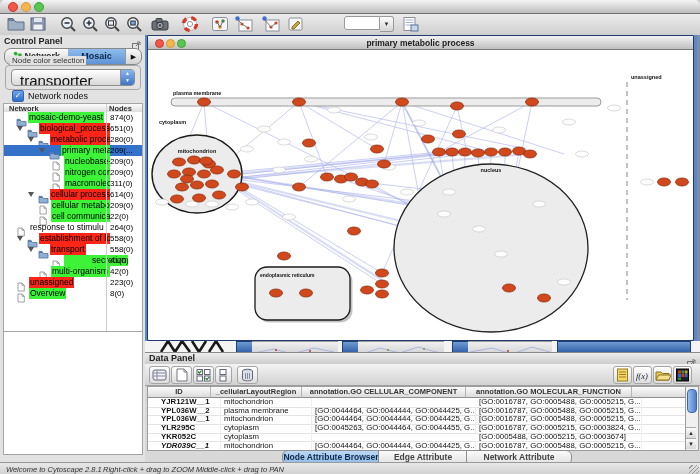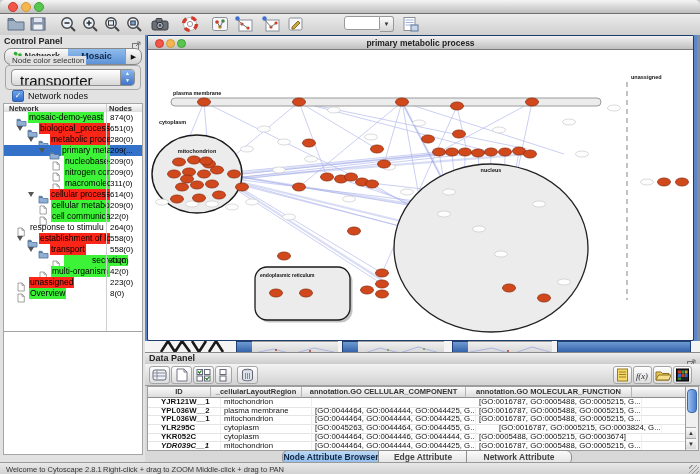--- a/index.html
+++ b/index.html
@@ -81,21 +81,21 @@
   #dp-scroll{left:540px;top:33px;width:12px;height:63px;background:#f0f0f0;border:1px solid #9d9d9d;}
   #dp-thumb{left:1px;top:2px;width:8px;height:22px;border-radius:4px;background:linear-gradient(90deg,#9cc0ee,#4a7fd0);border:1px solid #3a66ac;}
   .sarrow{left:0;width:10px;height:10px;font-size:6px;text-align:center;line-height:10px;color:#333;
     background:linear-gradient(#fafafa,#d8d8d8);border-top:1px solid #aaa;}
   .dp-tab{position:absolute;top:0;height:13px;border:1px solid #8f8f8f;background:linear-gradient(#fafafa,#e2e2e2);
     font-size:8.5px;font-weight:bold;color:#444;text-align:center;line-height:13px;}
   .dp-tab.sel{background:linear-gradient(#bcd8f4,#8ebbe9);color:#10294a;}
   
   #status-bar{left:0;top:462px;width:700px;height:12px;background:linear-gradient(#e8e8e8,#d0d0d0);
     border-top:1px solid #9a9a9a;}
-  .status-text{top:2px;font-size:7.5px;color:#333;white-space:nowrap;}
+  .status-text{top:2px;font-size:7.5px;color:#333;white-space:nowrap;font-style:italic;}
   #resize-grip{right:1px;top:2px;width:10px;height:9px;
     background:repeating-linear-gradient(135deg,transparent 0 2px,#9a9a9a 2px 3px);}
 </style>
 </head>
 <body>
 
 <div class="abs" id="app-titlebar">
   <div class="abs tl" style="left:8px;background:#f25648;border:1px solid #c93c31;"></div>
   <div class="abs tl" style="left:21px;background:#f6b64f;border:1px solid #d49a36;"></div>
   <div class="abs tl" style="left:34px;background:#58c64f;border:1px solid #3fa337;"></div>
@@ -640,26 +640,25 @@
         <div class="tr2" style="top:28.4px">
           <div class="td" style="left:0px;width:59px;font-weight:bold;">YPL036W__1</div>
           <div class="td" style="left:63px;width:87px;">mitochondrion</div>
           <div class="td" style="left:154px;width:160px;">[GO:0044464, GO:0044444, GO:0044425, G...</div>
           <div class="td" style="left:318px;width:162px;">[GO:0016787, GO:0005488, GO:0005215, G...</div>
         </div>
         <div class="tr2" style="top:37.099999999999994px">
           <div class="td" style="left:0px;width:59px;font-weight:bold;">YLR295C</div>
           <div class="td" style="left:63px;width:87px;">cytoplasm</div>
           <div class="td" style="left:154px;width:160px;">[GO:0045263, GO:0044464, GO:0044455, G...</div>
-          <div class="td" style="left:318px;width:162px;margin-left:20px;">[GO:0016787, GO:0005215, GO:0003824, G...</div>
+          <div class="td" style="left:318px;width:162px;">[GO:0016787, GO:0005215, GO:0003824, G...</div>
         </div>
         <div class="tr2" style="top:45.8px">
           <div class="td" style="left:0px;width:59px;font-weight:bold;">YKR052C</div>
           <div class="td" style="left:63px;width:87px;">cytoplasm</div>
-          <div class="td" style="left:154px;width:160px;">[GO:0044464, GO:0044446, GO:0044444, G...</div>
           <div class="td" style="left:318px;width:162px;">[GO:0005488, GO:0005215, GO:0003674]</div>
         </div>
         <div class="tr2" style="top:54.5px">
           <div class="td" style="left:0px;width:59px;font-weight:bold;font-style:italic;">YDR039C__1</div>
           <div class="td" style="left:63px;width:87px;">mitochondrion</div>
           <div class="td" style="left:154px;width:160px;">[GO:0044464, GO:0044444, GO:0044425, G...</div>
           <div class="td" style="left:318px;width:162px;">[GO:0016787, GO:0005488, GO:0005215, G...</div>
         </div>
       </div>
     </div>

